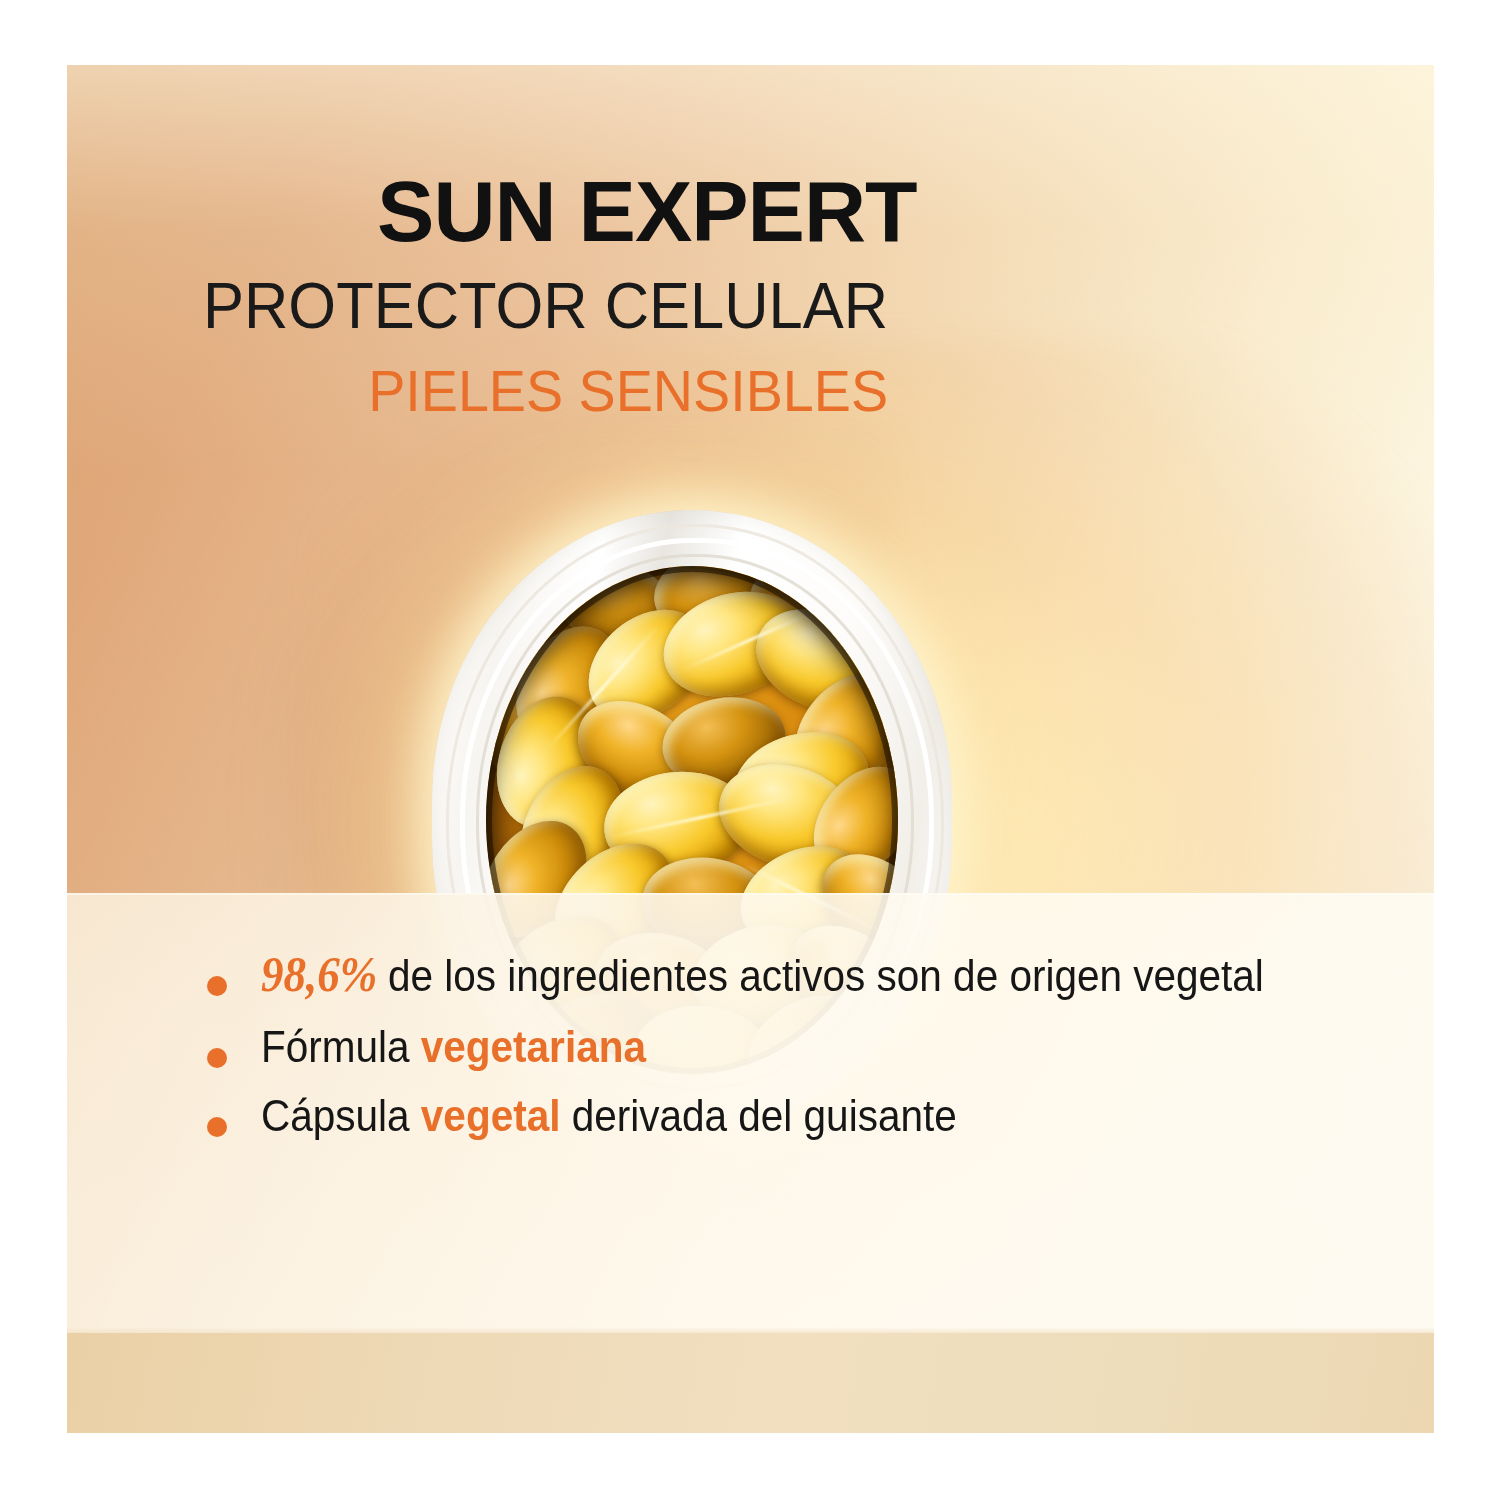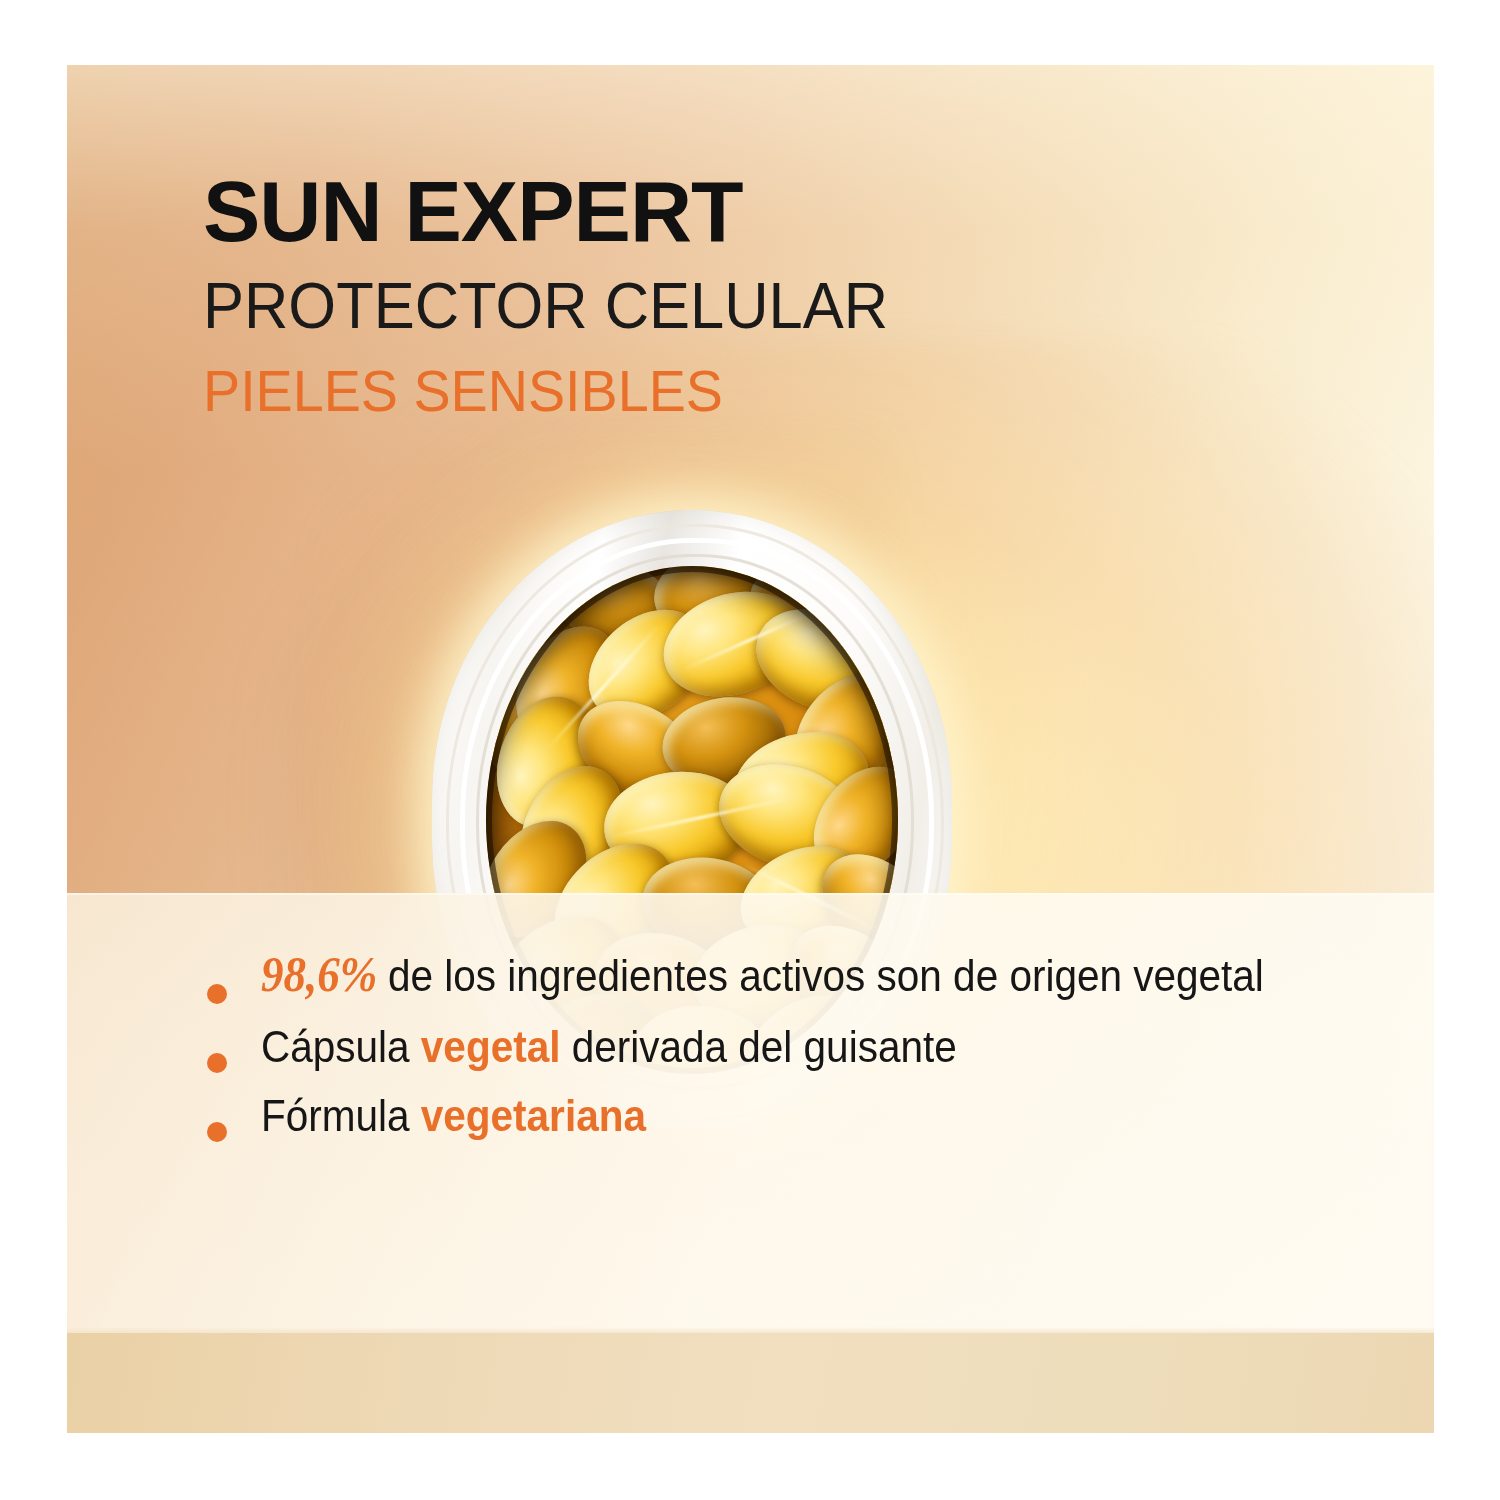--- a/index.html
+++ b/index.html
@@ -230,20 +230,21 @@
     height: 8px;
     background: linear-gradient(180deg, rgba(244,230,206,0.0), rgba(240,223,195,0.85));
   }
 
   
   #headings {
     position: absolute;
     left: 136px;
     top: 103px;
     z-index: 40;
+    text-align: right;
   }
   .h-main {
     font-family: "Liberation Sans", sans-serif;
     font-weight: 700;
     font-size: 86px;
     letter-spacing: -1px;
     color: #111111;
     line-height: 1.0;
     white-space: nowrap;
   }
@@ -275,21 +276,21 @@
   #claims {
     position: absolute;
     left: 140px;
     top: 880px;
     width: 1220px;
     z-index: 40;
   }
   .claim {
     position: relative;
     display: flex;
-    align-items: flex-end;
+    align-items: center;
     margin-bottom: 16px;
   }
   .dot {
     flex: 0 0 auto;
     width: 20px; height: 20px;
     border-radius: 50%;
     background: #e8702a;
     margin-top: 22px;
     margin-right: 34px;
   }
@@ -399,25 +400,25 @@
 
     <div id="claims">
 
       <div class="claim">
         <span class="dot"></span>
         <span class="claim-text"><span class="pct">98,6%</span><span class="plain-sans">de los ingredientes activos son de origen vegetal</span></span>
       </div>
 
       <div class="claim">
         <span class="dot"></span>
+        <span class="claim-text plain-sans"><span>Fórmula </span><span class="hl">vegetariana</span></span>
+      </div>
+
+      <div class="claim">
+        <span class="dot"></span>
         <span class="claim-text plain-sans"><span>Cápsula </span><span class="hl">vegetal</span><span> derivada del guisante</span></span>
       </div>
 
-      <div class="claim">
-        <span class="dot"></span>
-        <span class="claim-text plain-sans"><span>Fórmula </span><span class="hl">vegetariana</span></span>
-      </div>
-
 
     </div>
 
   </div>
 </div>
 
 </body></html>

